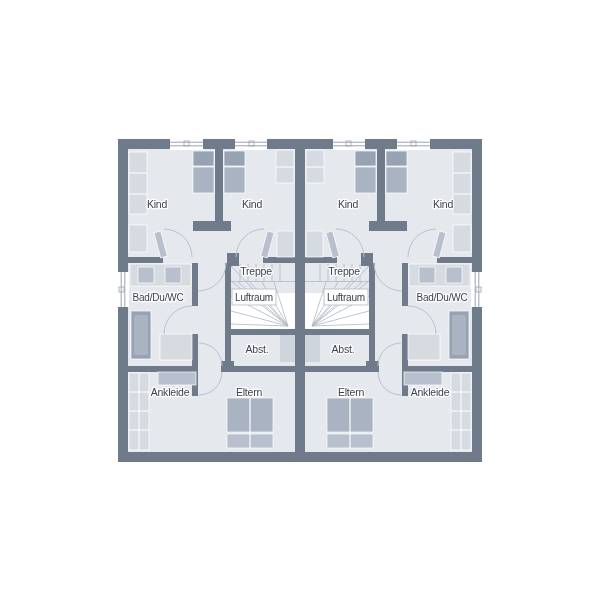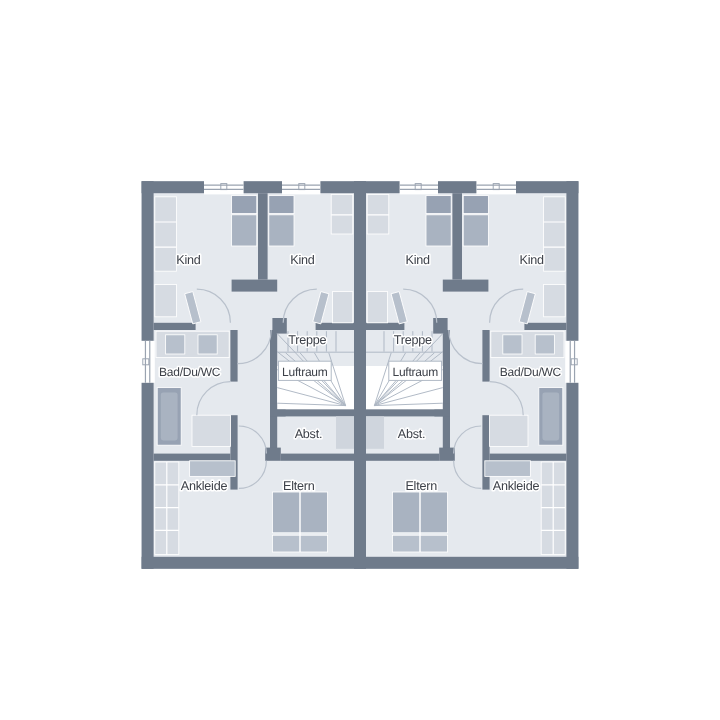--- a/index.html
+++ b/index.html
@@ -1,16 +1,16 @@
 <!DOCTYPE html>
 <html style="--background: #ffffff; --wall: #6f7b8b; --floor: #e5e9ee; --furniture: #b7c0cc; --furniture_light: #d6dbe2; --fixture: #cfd5dd; --bed_dark: #97a2b3; --bed: #a9b3c1; --tread: #aeb7c3; --arc: #b9c1cc; --window_line: #9aa3b0; --text: #3d4149;"><head>
 <meta charset="utf-8">
 <style>
   html,body{margin:0;padding:0;background:#fff;}
-  .canvas{width:600px;height:528px;margin:16px auto;position:relative;background:var(--background,#fff);}
+  .canvas{width:600px;height:528px;margin:4px auto;position:relative;background:var(--background,#fff);}
   svg{display:block;}
   .wall{fill:var(--wall);}
   .floorc{fill:var(--floor);}
   .lite{fill:var(--furniture_light);stroke:#fff;stroke-width:.7;}
   .med{fill:var(--furniture);stroke:#fff;stroke-width:.7;}
   .fix{fill:var(--fixture);}
   .bedp{fill:var(--bed_dark);stroke:#fff;stroke-width:.7;}
   .bedb{fill:var(--bed);stroke:#fff;stroke-width:.7;}
   .whitef{fill:#fff;}
   .tread{stroke:var(--tread);stroke-width:.8;fill:none;}

